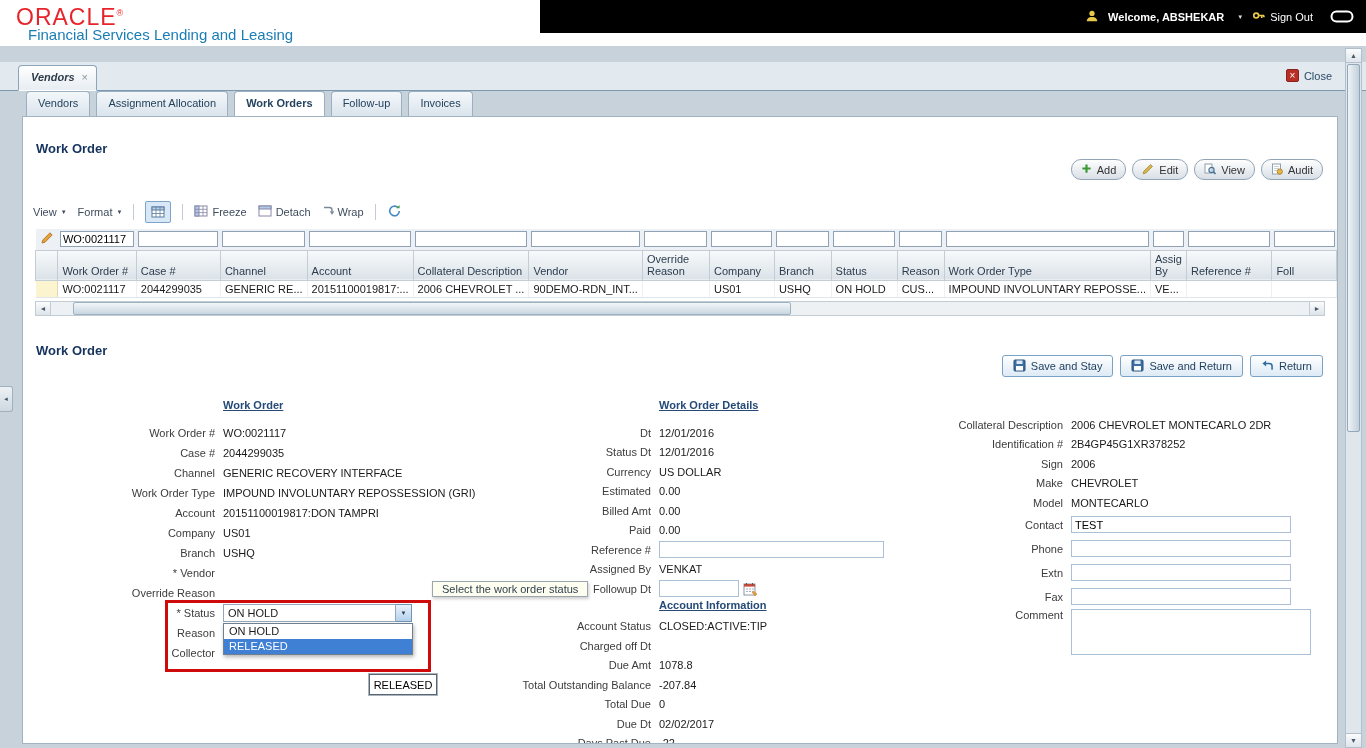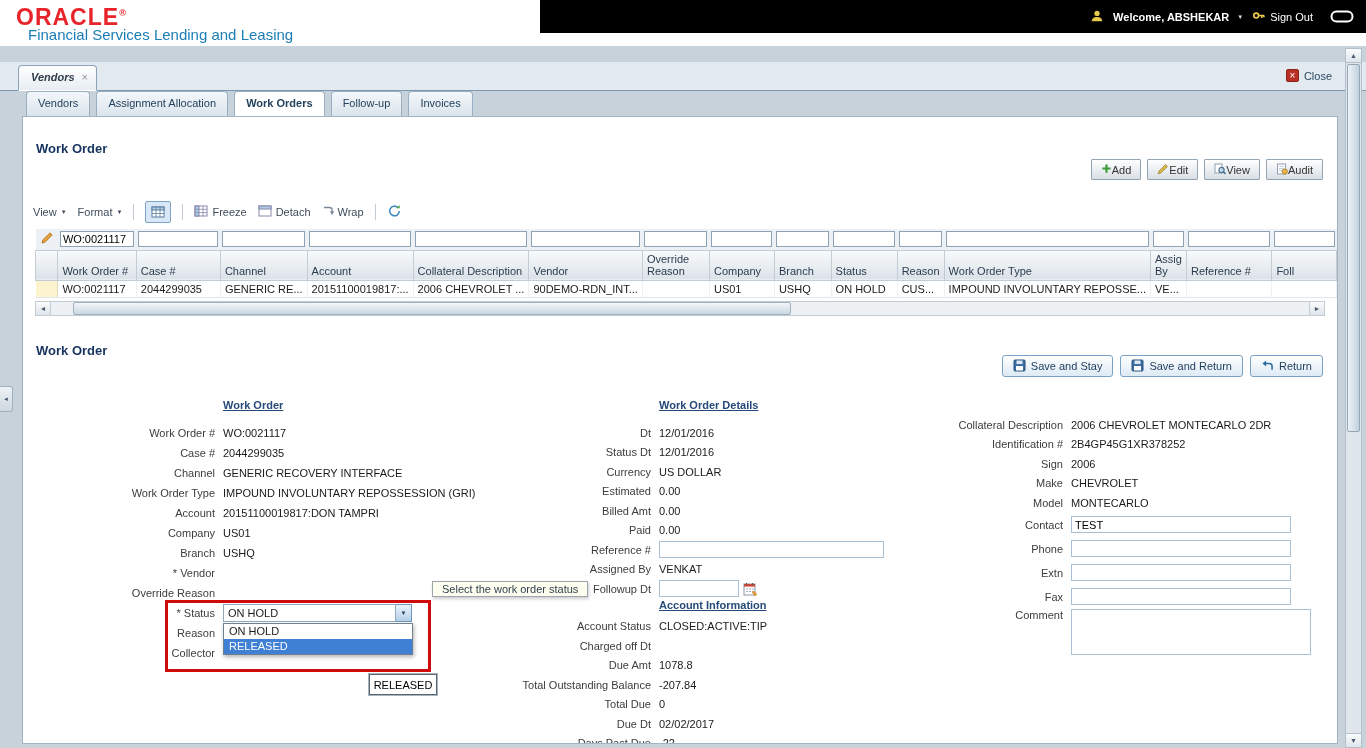--- a/index.html
+++ b/index.html
@@ -2,25 +2,25 @@
 <html><head>
 <meta charset="utf-8">
 <style>
   *{margin:0;padding:0;box-sizing:border-box}
   html,body{width:1366px;height:748px;overflow:hidden}
   body{position:relative;background:#c7d2da;font-family:"Liberation Sans","DejaVu Sans",sans-serif;font-size:11px;color:#1a1a1a}
 
   
   .app-header{position:absolute;left:0;top:0;width:1366px;height:46px;background:#fff;z-index:30}
   .brand{position:absolute;left:16px;top:1px}
-  .brand-logo{font-size:23px;font-weight:bold;color:#e8242b;letter-spacing:1px;line-height:24px}
+  .brand-logo{font-size:23px;font-weight:normal;color:#e8242b;letter-spacing:1px;line-height:24px}
   .brand-logo sup{font-size:9px}
   .brand-sub{font-size:15px;color:#1b7db5;margin:-3px 0 0 12px;white-space:nowrap}
   .topbar{position:absolute;right:0;top:0;width:826px;height:33px;background:#000;display:flex;align-items:center;justify-content:flex-end;gap:9px;padding-right:12px;color:#fff}
-  .tb-welcome{display:flex;align-items:center;gap:8px;cursor:pointer;font-weight:bold}
+  .tb-welcome{display:flex;align-items:center;gap:13px;cursor:pointer;font-weight:bold}
   .tb-caret{font-size:6px;color:#ddd}
   .tb-signout{display:flex;align-items:center;gap:5px;cursor:pointer}
   .tb-pill{margin-left:8px;display:inline-flex}
 
   
   .tabrow{position:absolute;left:0;top:62px;width:1366px;height:29px;background:#e2e9ef;border-bottom:1px solid #7e98b0;z-index:5}
   .doctab{position:absolute;left:18px;bottom:-1px;height:26px;padding:5px 8px 0 12px;background:linear-gradient(#ffffff,#e7edf3);border:1px solid #8ca4ba;border-bottom:1px solid #fff;border-radius:4px 4px 0 0;font-weight:bold;font-style:italic;color:#2e3c4a;display:flex;gap:7px;cursor:pointer}
   .doctab-x{font-style:normal;font-weight:normal;color:#8a949e}
   .close-btn{position:absolute;right:34px;top:7px;display:flex;align-items:center;gap:5px;color:#2c4a66;cursor:pointer}
   .close-x{display:inline-block;width:13px;height:13px;background:#ba2f25;border:1px solid #8d241c;border-radius:2px;color:#fff;font-size:10px;line-height:11px;text-align:center}
@@ -30,21 +30,21 @@
   .subtab{display:inline-block;height:25px;margin-right:3px;padding:5px 11px 0;background:linear-gradient(#f3f7fa,#dbe4ec);border:1px solid #9ab0c2;border-bottom:none;border-radius:4px 4px 0 0;color:#24425e;cursor:pointer;vertical-align:bottom}
   .subtab.active{background:#fff;font-weight:bold;position:relative;z-index:6}
 
   
   .panel{position:absolute;left:22px;top:116px;width:1316px;height:628px;background:#fff;border:1px solid #a2b3c2;overflow:hidden;z-index:3}
   .section-title{position:absolute;left:13px;font-size:13px;font-weight:bold;color:#15335e}
   .grid-title{top:24px}
   .detail-title{top:226px}
 
   .grid-actions{position:absolute;right:14px;top:42px;display:flex;gap:6px}
-  .btn{display:inline-flex;align-items:center;height:21px;padding:0 9px;border:1px solid #93a5b5;border-radius:1px;background:linear-gradient(#fefefe,#d8dfe6);color:#333;cursor:pointer;font:inherit}
+  .btn{display:inline-flex;align-items:center;gap:5px;height:21px;padding:0 9px;border:1px solid #93a5b5;border-radius:10px;background:linear-gradient(#fefefe,#d8dfe6);color:#333;cursor:pointer;font:inherit}
 
   .toolbar{position:absolute;left:10px;top:82px;height:26px;display:flex;align-items:center;gap:11px;color:#3e4c5c}
   .tb-menu,.tb-flat{display:flex;align-items:center;gap:4px;cursor:pointer}
   .tb-sep{width:1px;height:16px;background:#c3ccd5}
   .qbe-btn{width:26px;height:22px;border:1px solid #7da4c8;border-radius:2px;background:#d9e8f6;display:flex;align-items:center;justify-content:center;cursor:pointer}
 
   
   table.grid{position:absolute;left:12px;top:112px;border-collapse:collapse;table-layout:fixed;font-size:11px}
   .filterrow td{padding:2px 2px;height:21px;background:#edf1f5}
   .filterrow td.markercell{text-align:center}

